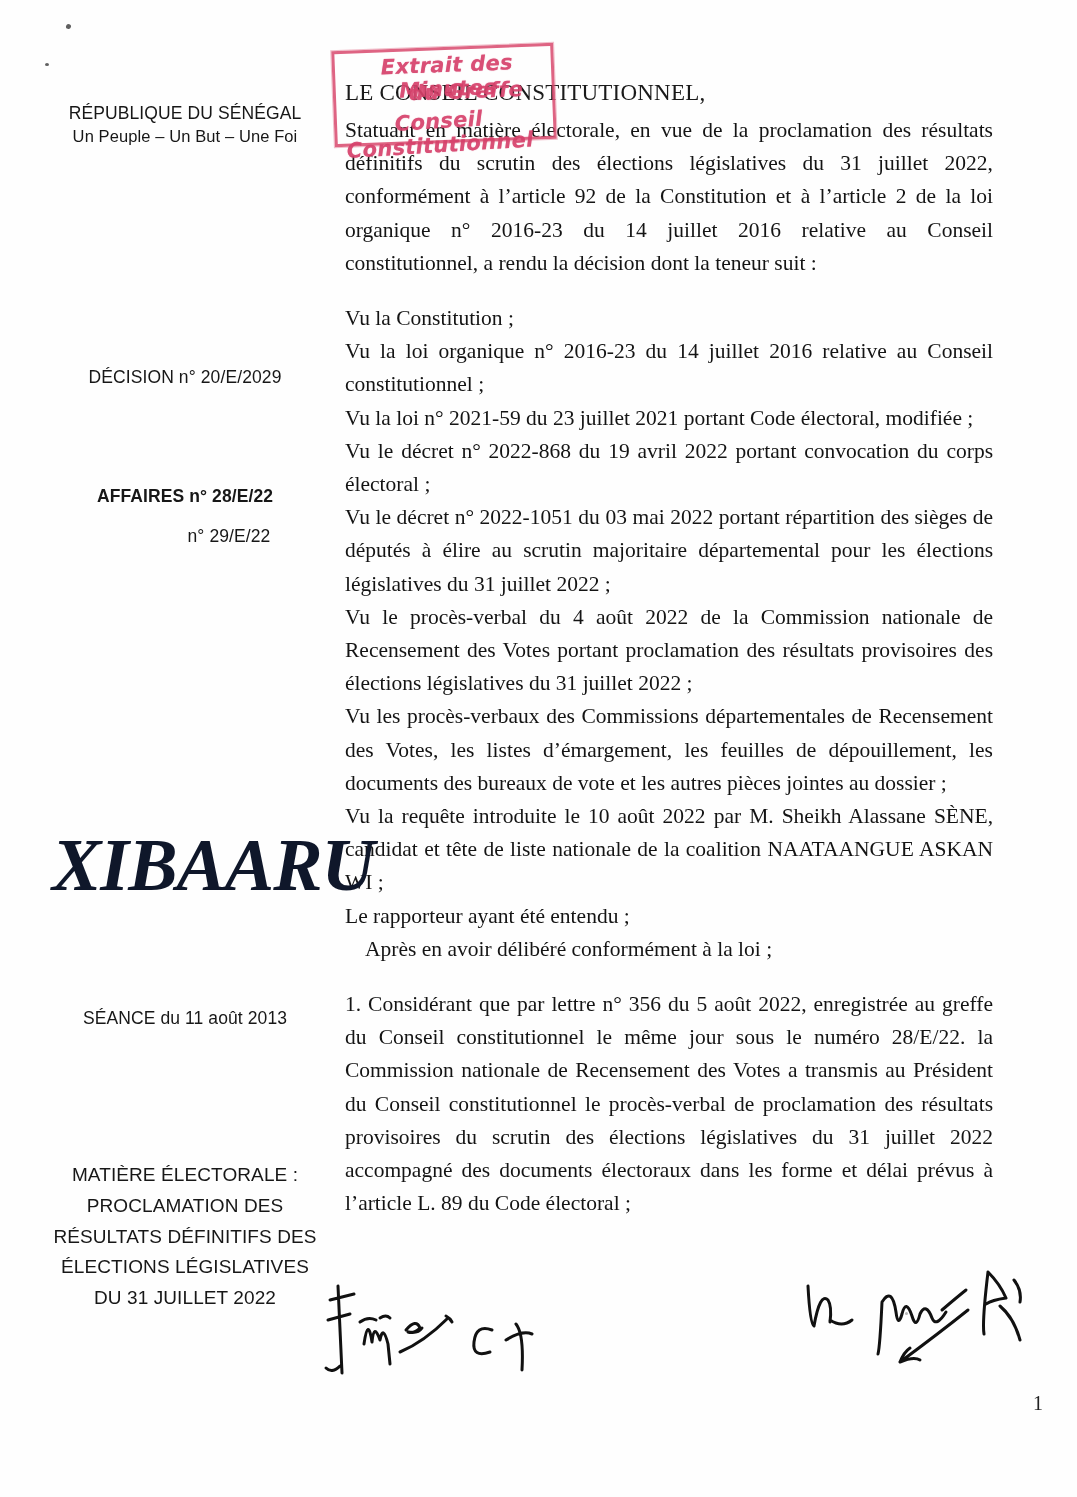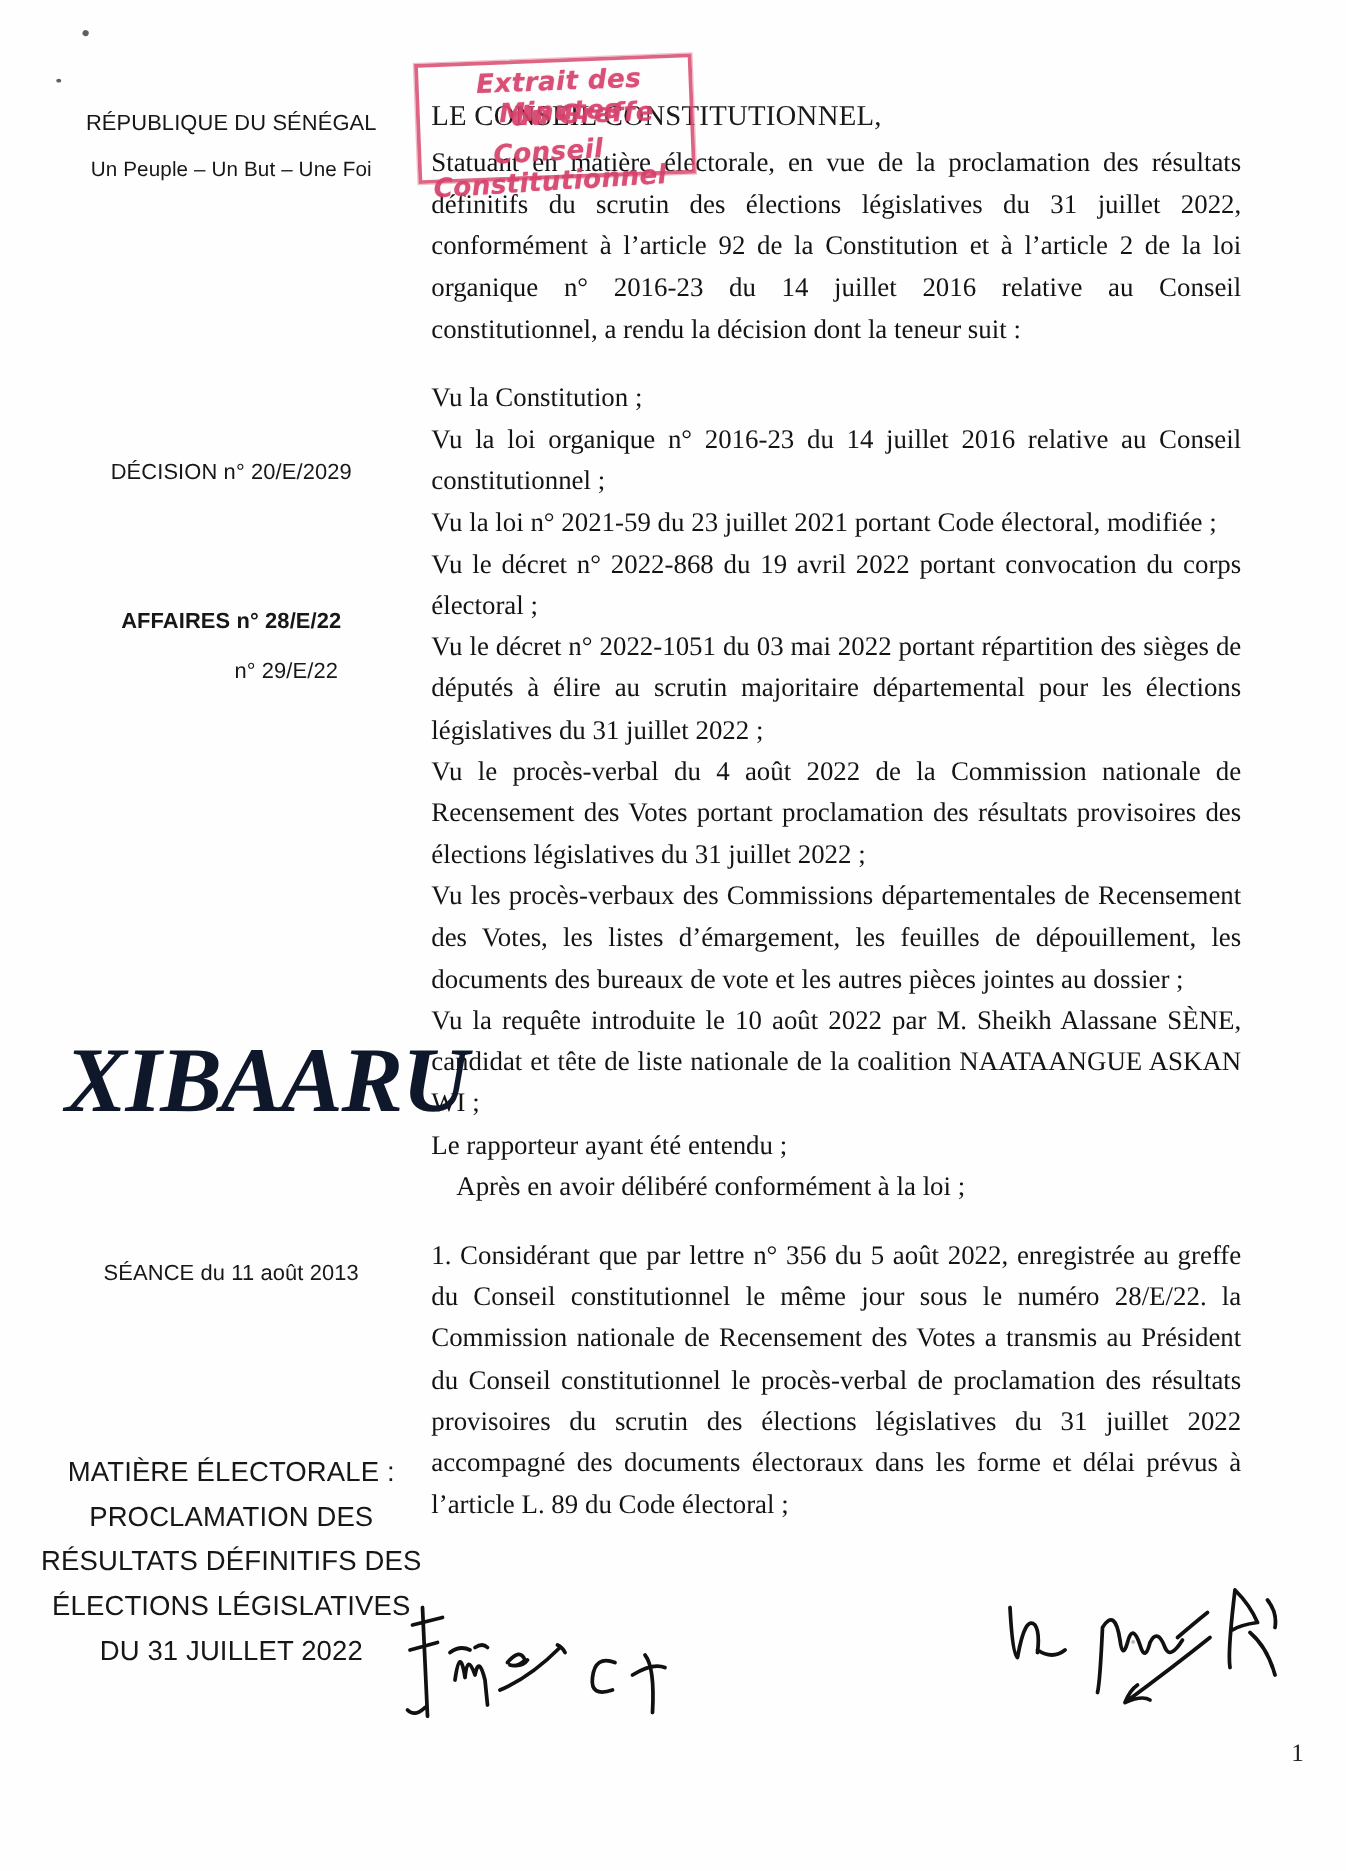--- a/index.html
+++ b/index.html
@@ -23,27 +23,27 @@
     color:#171717;
   }
   .lc-block{
     position:absolute;
     width:310px;
     text-align:center;
     font-size:17.5px;
     letter-spacing:.1px;
     line-height:1.55;
   }
-  #lc-republic{ top:85px; }
+  #lc-republic{ top:100px; }
   #lc-motto{ top:124px; font-size:16.5px;}
   #lc-decision{ top:364px; }
   #lc-affaires{ top:483px; }
   #lc-affaires2{ top:523px; }
   #lc-seance{ top:1005px; }
-  #lc-matiere{ top:1160px; line-height:1.62; font-size:22px;}
+  #lc-matiere{ top:1160px; line-height:1.62; font-size:19px;}
 
   .lc-affaires-inner{ display:inline-block; text-align:left;font-weight:bold; }
   .lc-affaires-inner2{ display:inline-block; text-align:left; padding-left:88px;}
 
   
   .body-col{
     position:absolute;
     left:345px; top:78px;
     width:648px;
   }

